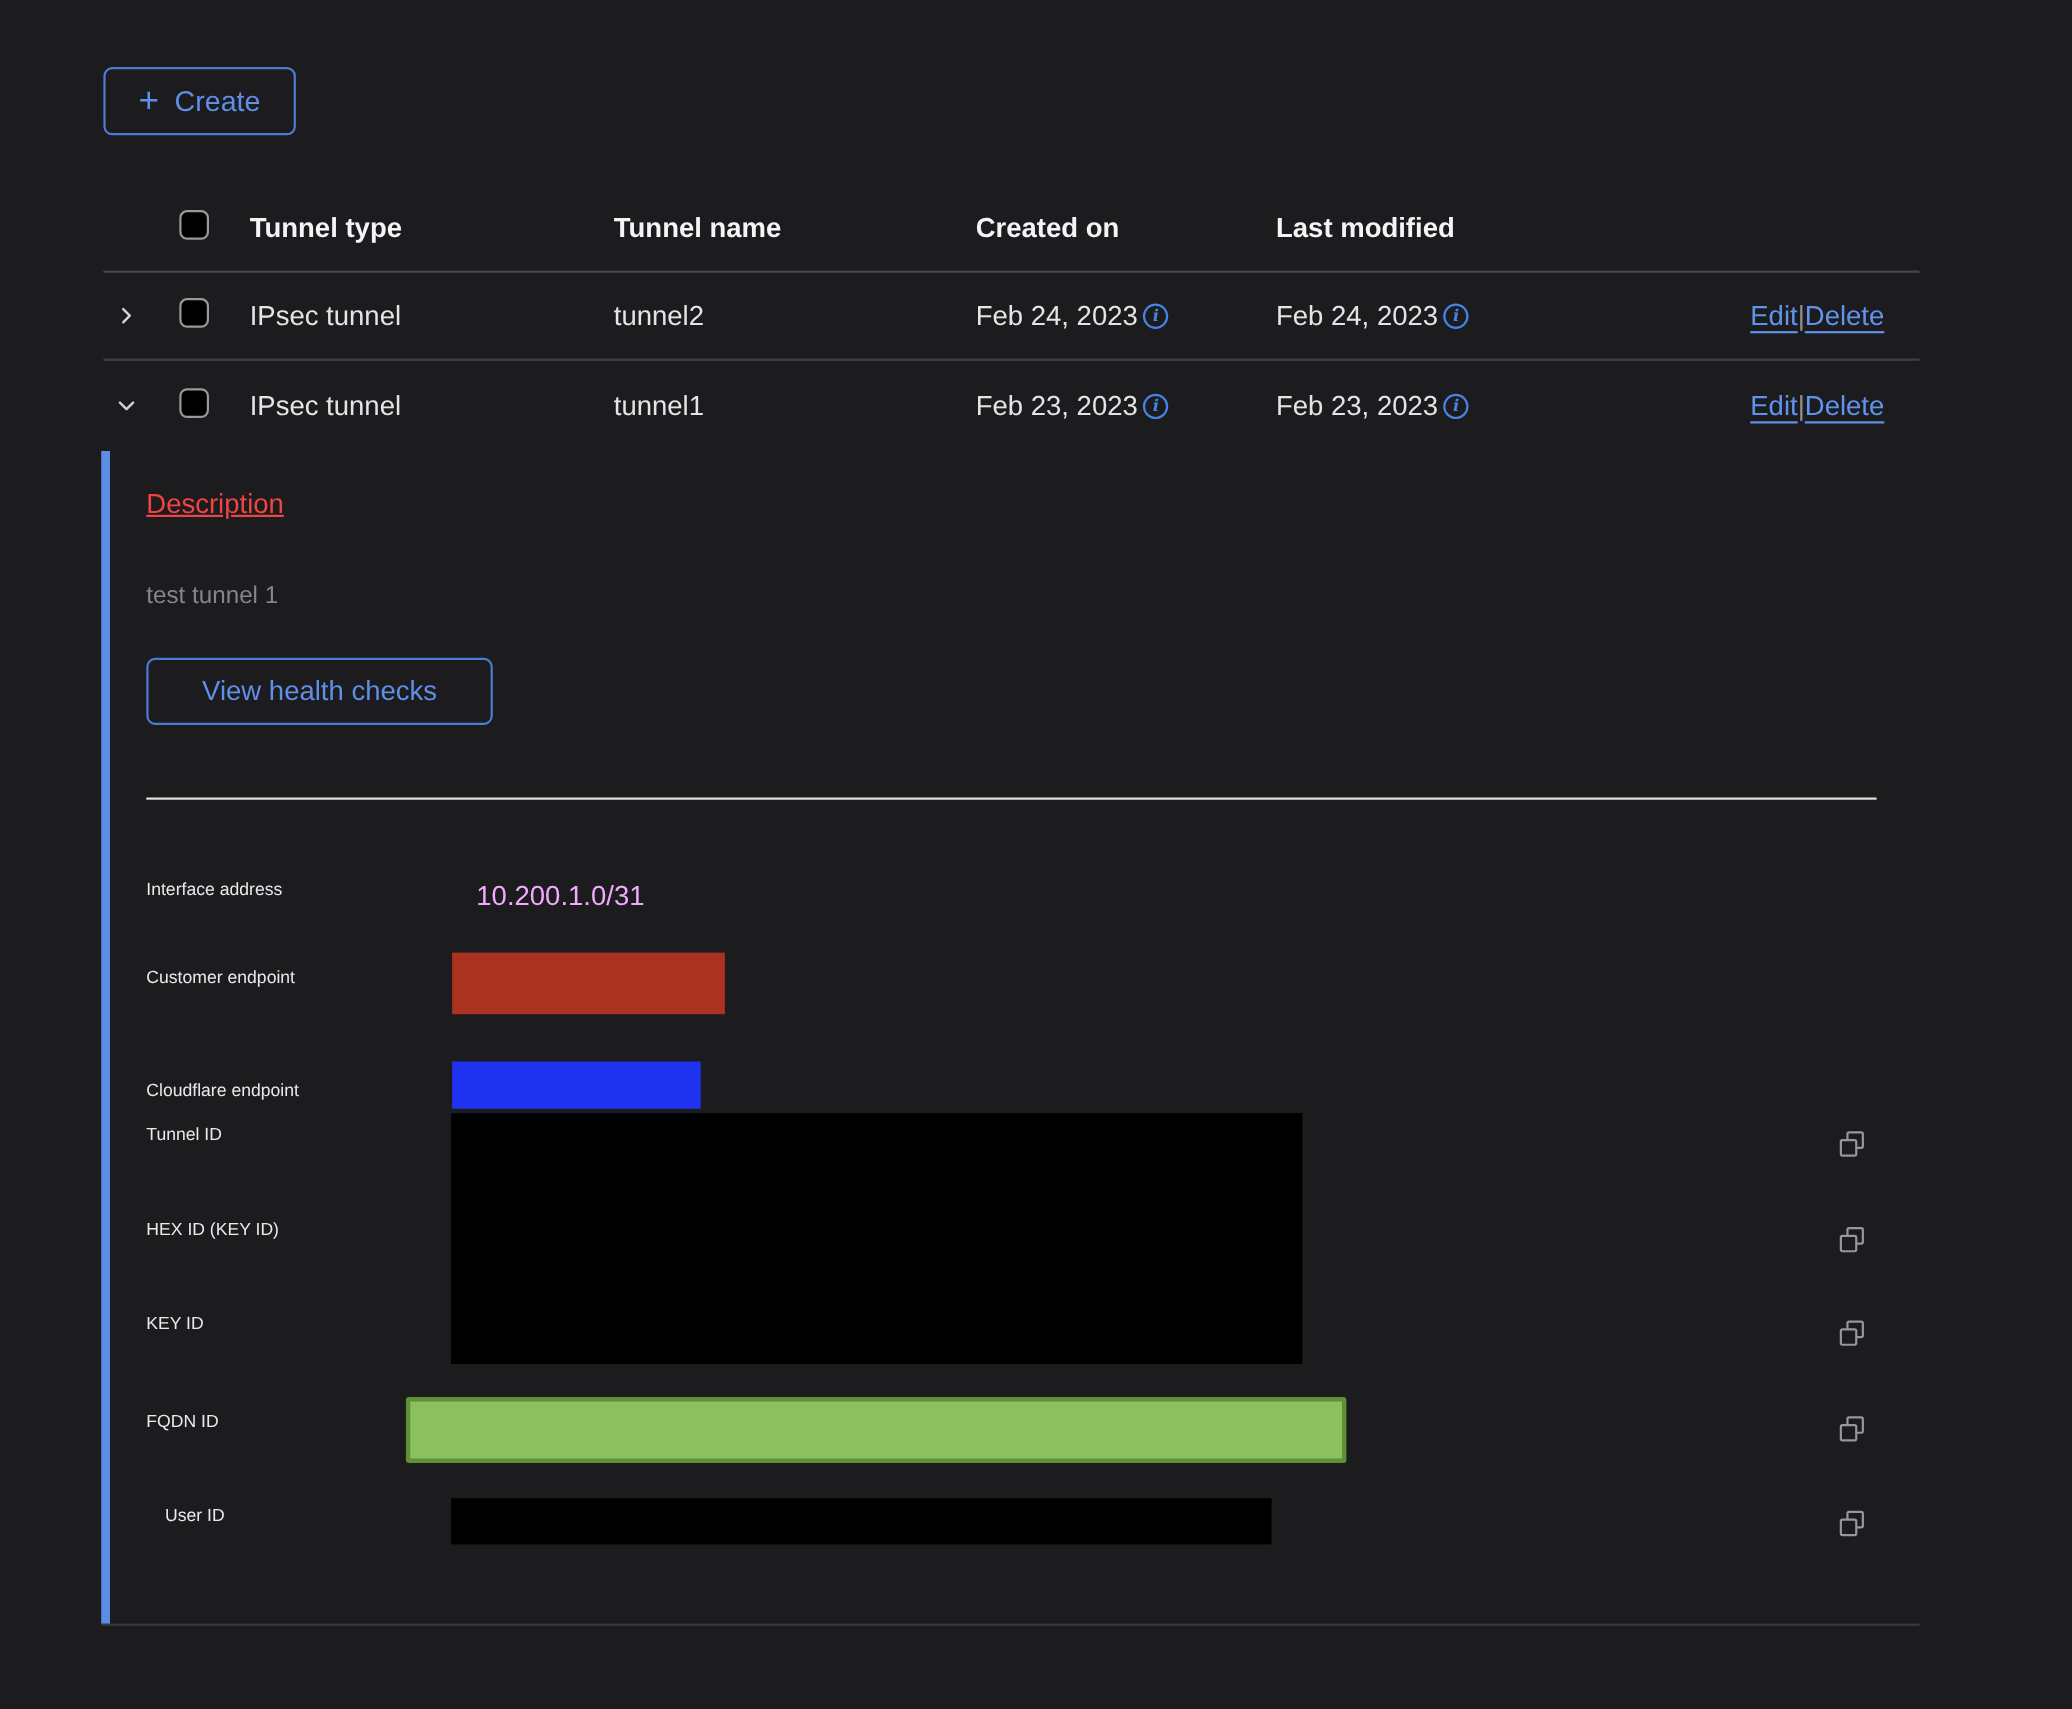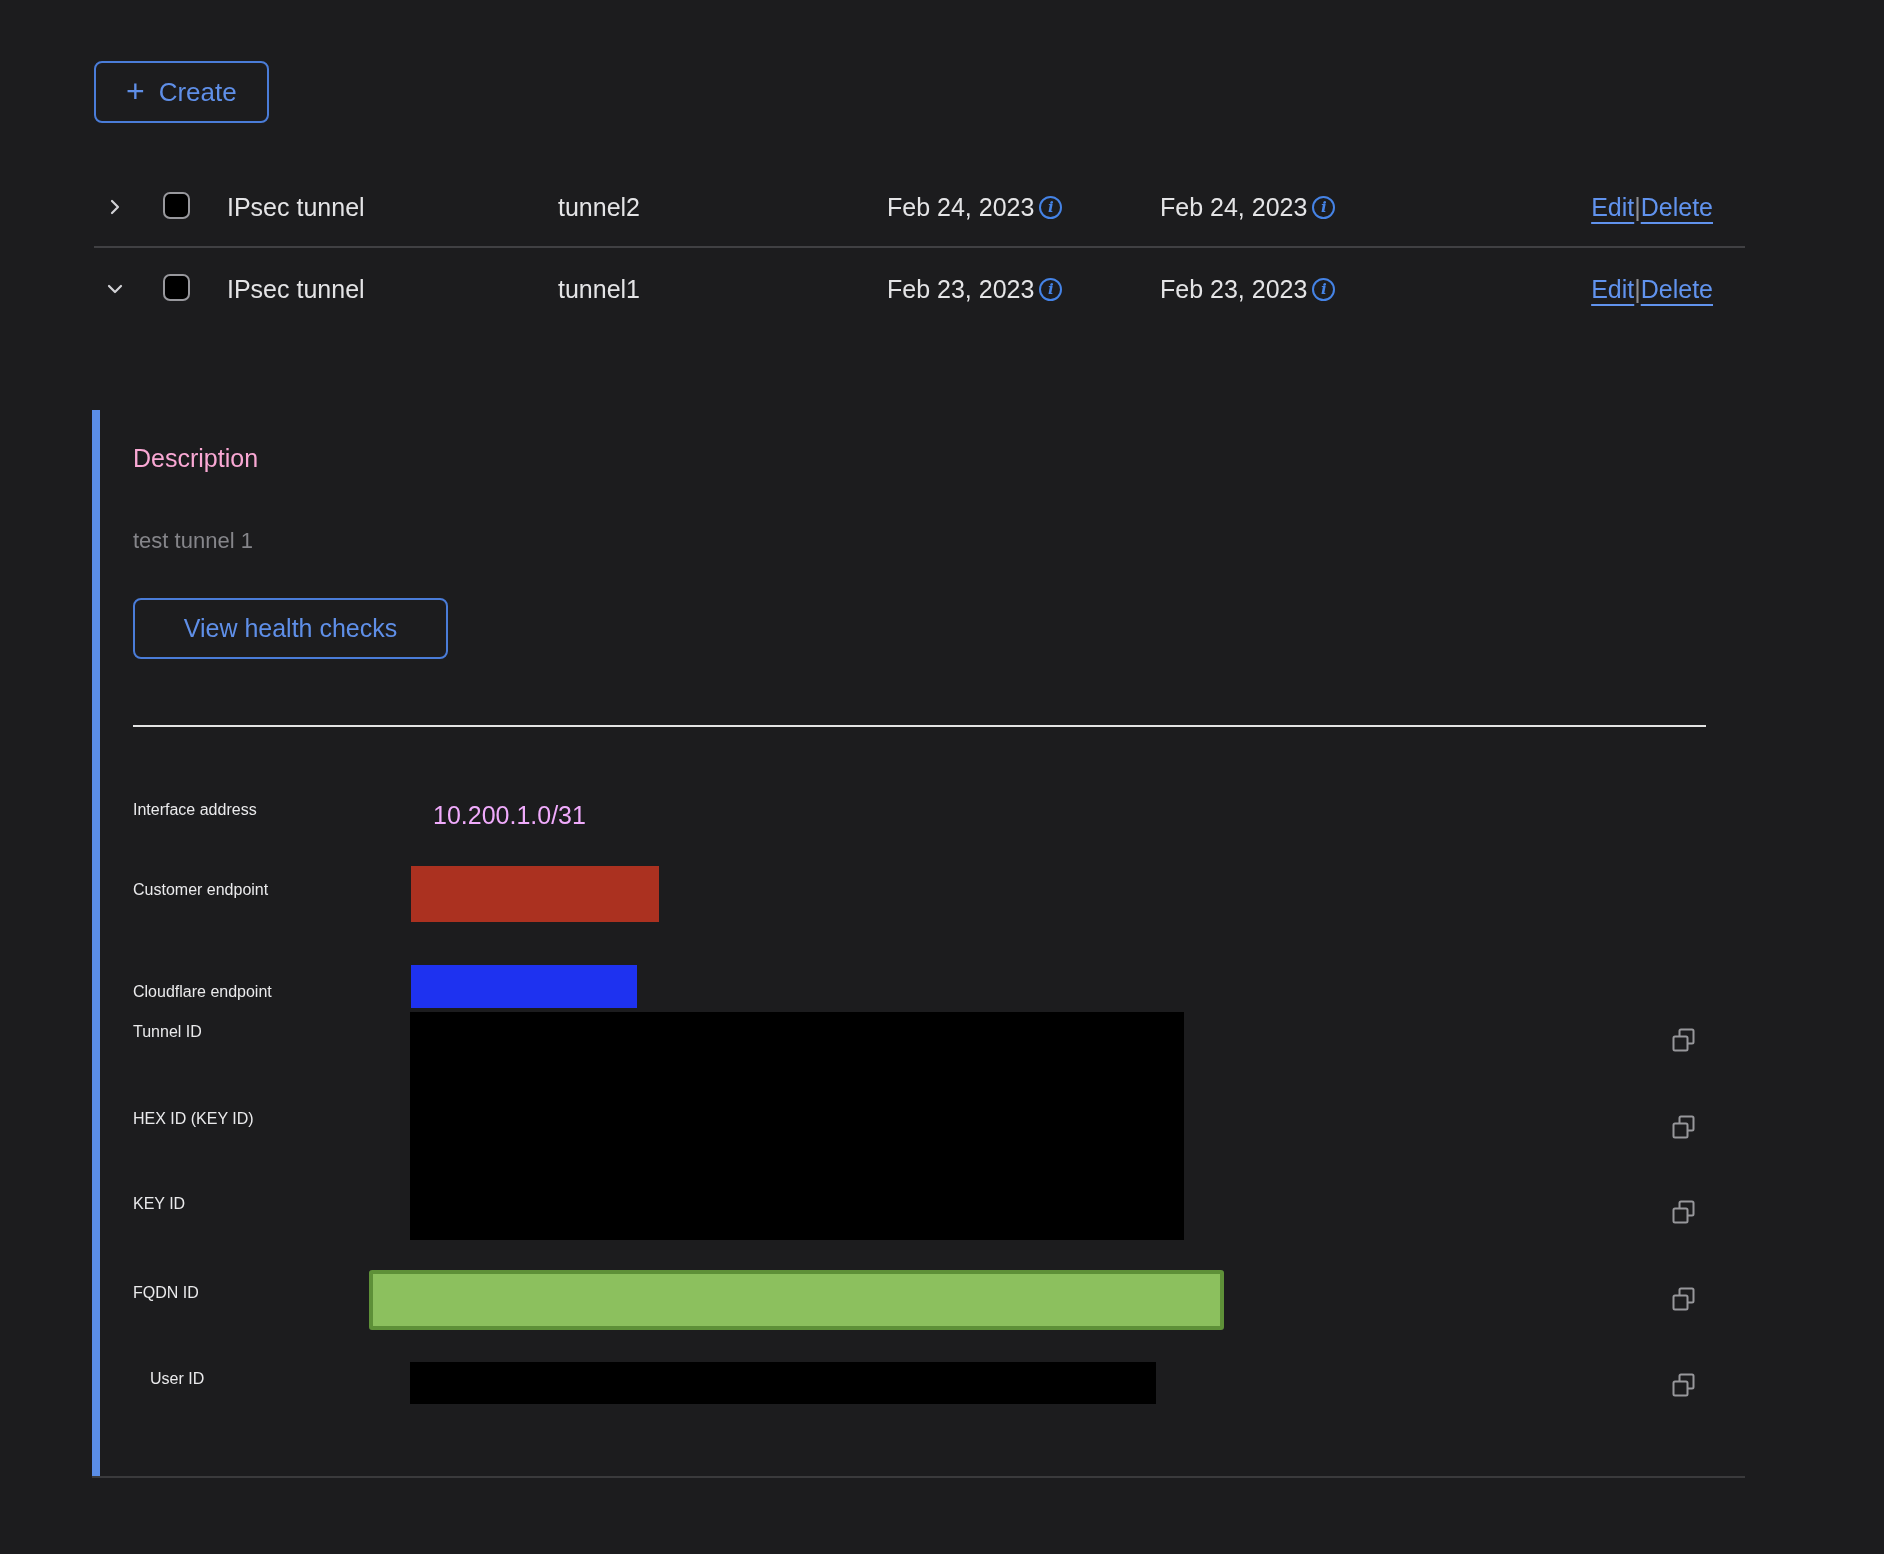--- a/index.html
+++ b/index.html
@@ -56,21 +56,21 @@
   .lnk { color:#6193ee; text-decoration:underline; text-underline-offset:6px; cursor:pointer; }
   .sep { color:#8e8e93; }
 
   
   .panel {
     position:absolute; left:92px; top:410px;
     width:1653px; height:1068px;
     border-bottom:2px solid #3a3a3c;
   }
   .accent { position:absolute; left:0; top:0; width:8px; height:100%; background:#5a8de6; }
-  .desc-label { position:absolute; left:41px; top:34px;  font-size:25px; color:#f9a8d4; }
+  .desc-label { position:absolute; left:41px; top:34px;  font-size:25px; color:#ef4444;text-decoration:underline; }
   .desc-value { position:absolute; left:41px; top:118px; font-size:22px; color:#85858a; }
   .health-btn {
     position:absolute; left:41px; top:188px;
     width:315px; height:61px;
     background:transparent; border:2px solid #4a7cd8; border-radius:8px;
     color:#5f8fe8; font-size:25px; font-family:inherit; cursor:pointer;
   }
   .panel-divider { position:absolute; left:41px; top:315px; width:1573px; height:2px; background:#e3e3e3; }
 
   .lbl { position:absolute; left:41px; font-size:16px; color:#eaeaec; white-space:nowrap; }
@@ -99,20 +99,31 @@
 
 <div class="page">
 
   <button class="create-btn">
     <span class="plus">+</span>
     <span>Create</span>
   </button>
 
   <div class="table">
 
+    <div class="trow thead">
+      <div class="c-chev"></div>
+      <div>
+        <span class="checkbox"></span>
+      </div>
+      <div class="th">Tunnel type</div>
+      <div class="th">Tunnel name</div>
+      <div class="th">Created on</div>
+      <div class="th">Last modified</div>
+      <div class="c-actions"></div>
+    </div>
 
     <div class="trow drow">
       <div class="c-chev">
         <button class="chev-btn">
           <svg width="22" height="22" viewBox="0 0 22 22">
             <polyline points="8,5 14,11 8,17" fill="none" stroke="#d2d2d6" stroke-width="2.2" stroke-linecap="round" stroke-linejoin="round"></polyline>
           </svg>
         </button>
       </div>
       <div><span class="checkbox"></span></div>

